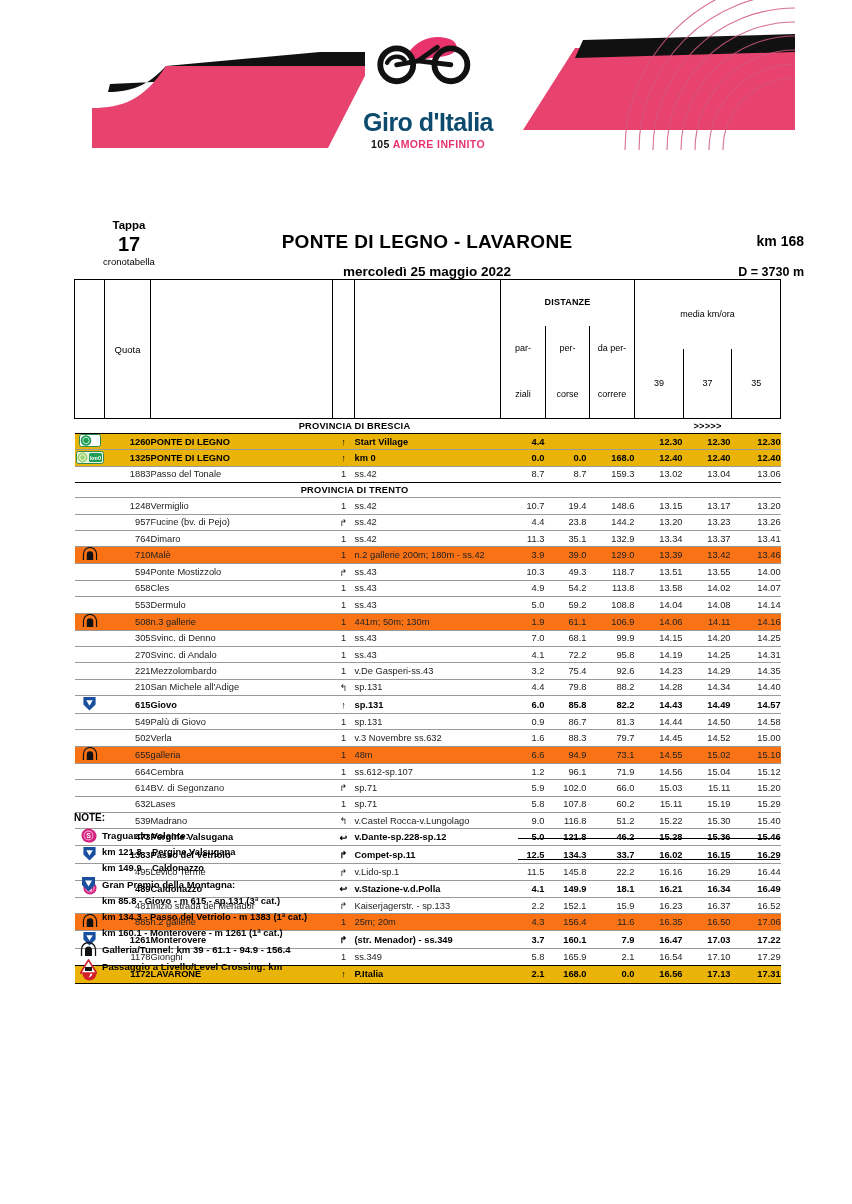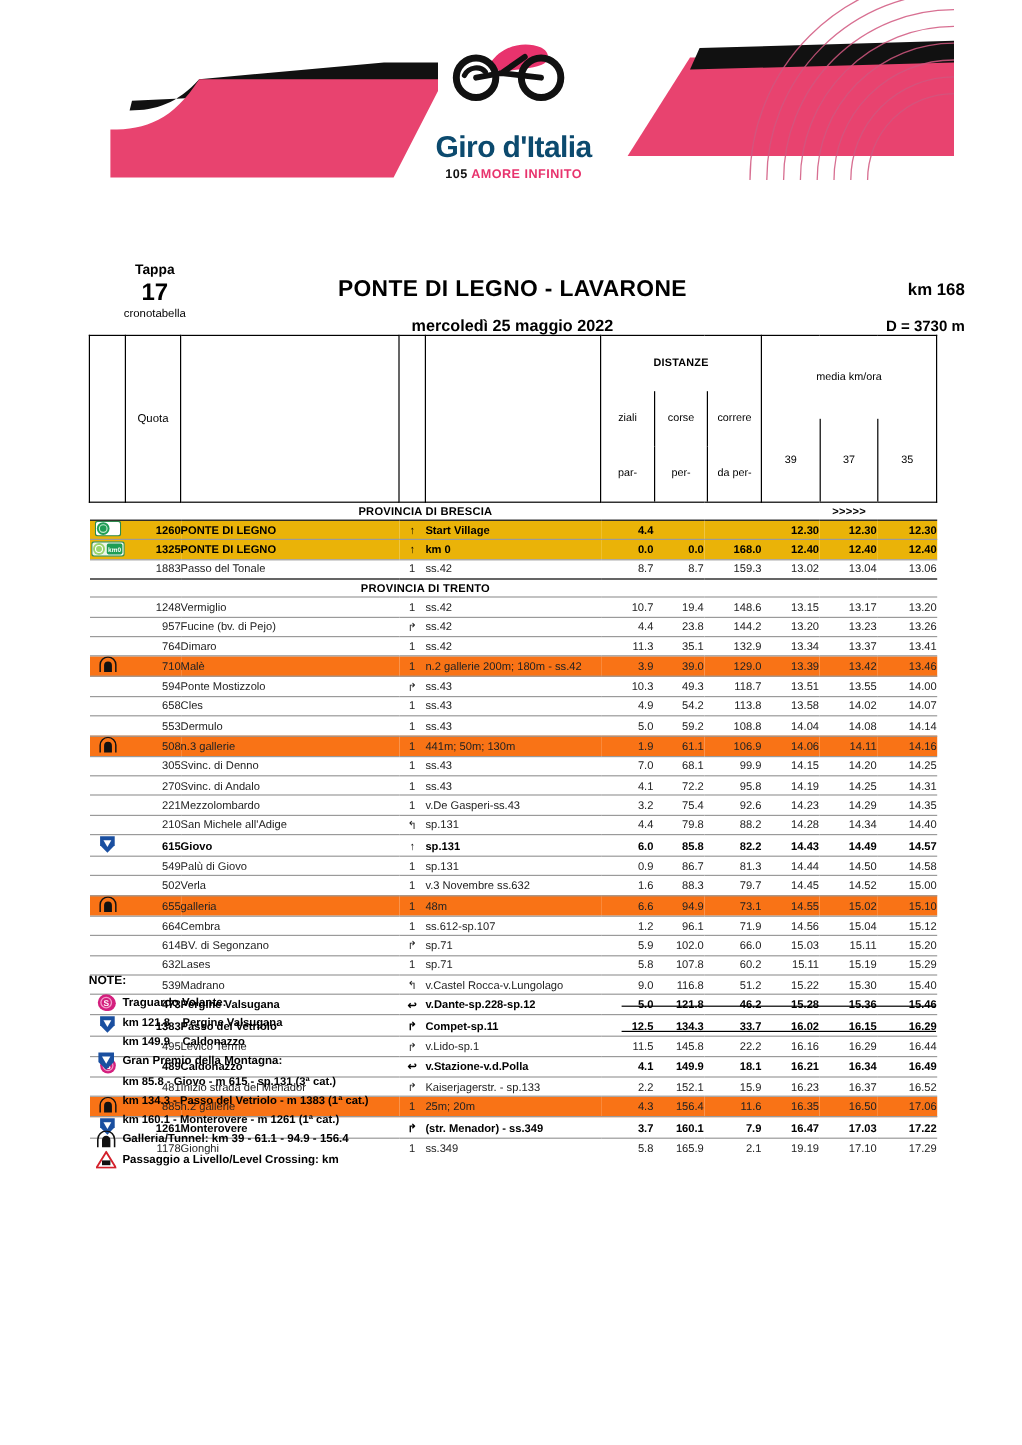--- a/index.html
+++ b/index.html
@@ -349,28 +349,28 @@
           <td></td>
           <td></td>
 
           <td colspan="3">
             <table class="subhdr-tbl">
               <tbody>
                   <tr>
                     <td colspan="3" class="grp-title">DISTANZE</td>
                   </tr>
               <tr>
+                <td>par-</td>
+                <td class="sub-div">per-</td>
+                <td class="sub-div">da per-</td>
+              </tr>
+              <tr>
                 <td>ziali</td>
                 <td class="sub-div">corse</td>
                 <td class="sub-div">correre</td>
-              </tr>
-              <tr>
-                <td>par-</td>
-                <td class="sub-div">per-</td>
-                <td class="sub-div">da per-</td>
               </tr>
             </tbody>
               </table>
           </td>
 
           <td colspan="3">
             <table class="subhdr-tbl">
               <tbody>
               <tr>
                     <td colspan="3">media km/ora</td>
@@ -826,23 +826,39 @@
           </tr>
           <tr class="drow">
             <td class="icon"></td>
             <td class="quota">1178</td>
             <td class="loc">Gionghi</td>
             <td class="dir">1</td>
             <td class="road">ss.349</td>
             <td class="num">5.8</td>
             <td class="num">165.9</td>
             <td class="num">2.1</td>
-            <td class="num">19.19</td>
+            <td class="num">16.54</td>
             <td class="num">17.10</td>
             <td class="num">17.29</td>
+          </tr>
+          <tr class="drow shade bold thick thickbot">
+            <td class="icon"><svg width="15" height="15" viewBox="0 0 15 15">
+                <circle cx="7.5" cy="7.5" r="7" fill="#d3212c"></circle>
+                <path d="M5 3.5 C 9 5, 9.5 8, 6.5 11.5 C 11 10.5, 12 5.5, 8.5 2.5 Z" fill="#fff"></path>
+              </svg></td>
+            <td class="quota">1172</td>
+            <td class="loc">LAVARONE</td>
+            <td class="dir">↑</td>
+            <td class="road">P.Italia</td>
+            <td class="num">2.1</td>
+            <td class="num">168.0</td>
+            <td class="num">0.0</td>
+            <td class="num">16.56</td>
+            <td class="num">17.13</td>
+            <td class="num">17.31</td>
           </tr>
         </tbody>
     </table>
   </div>
 
   <div class="notes">
     <div class="notes-title">NOTE:</div>
 
     <div class="note-line">
       <div class="note-ico">

